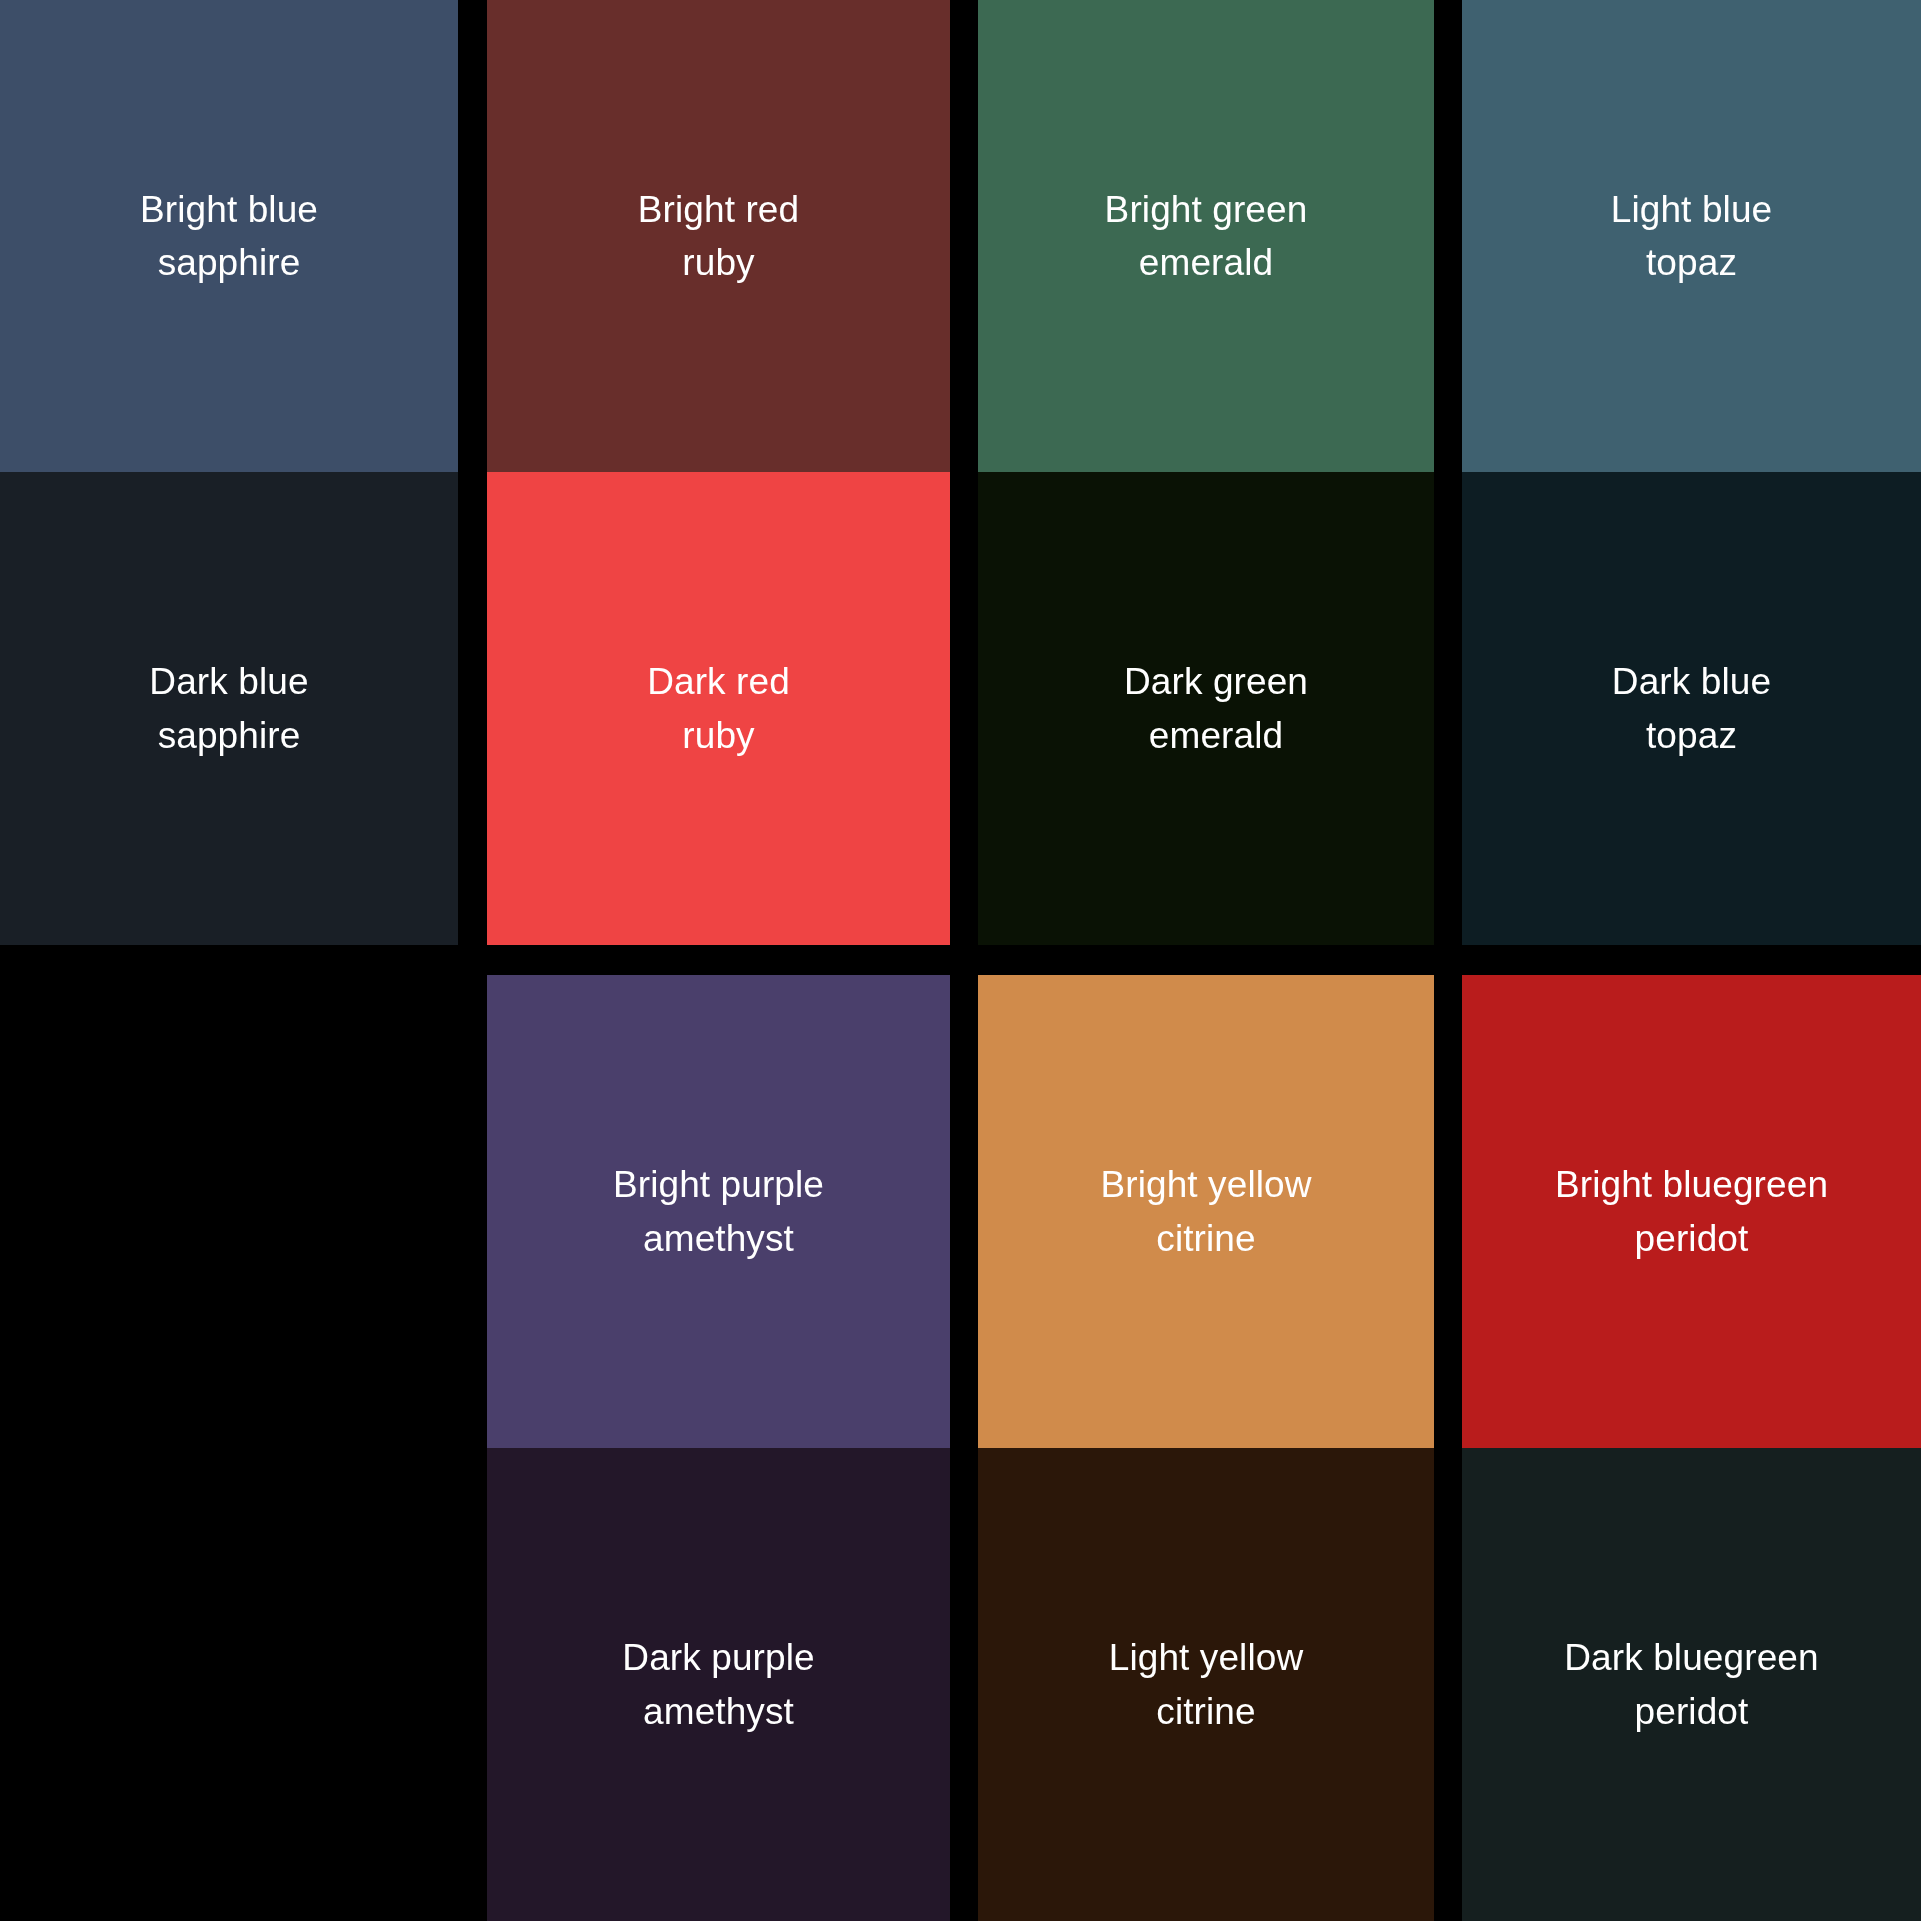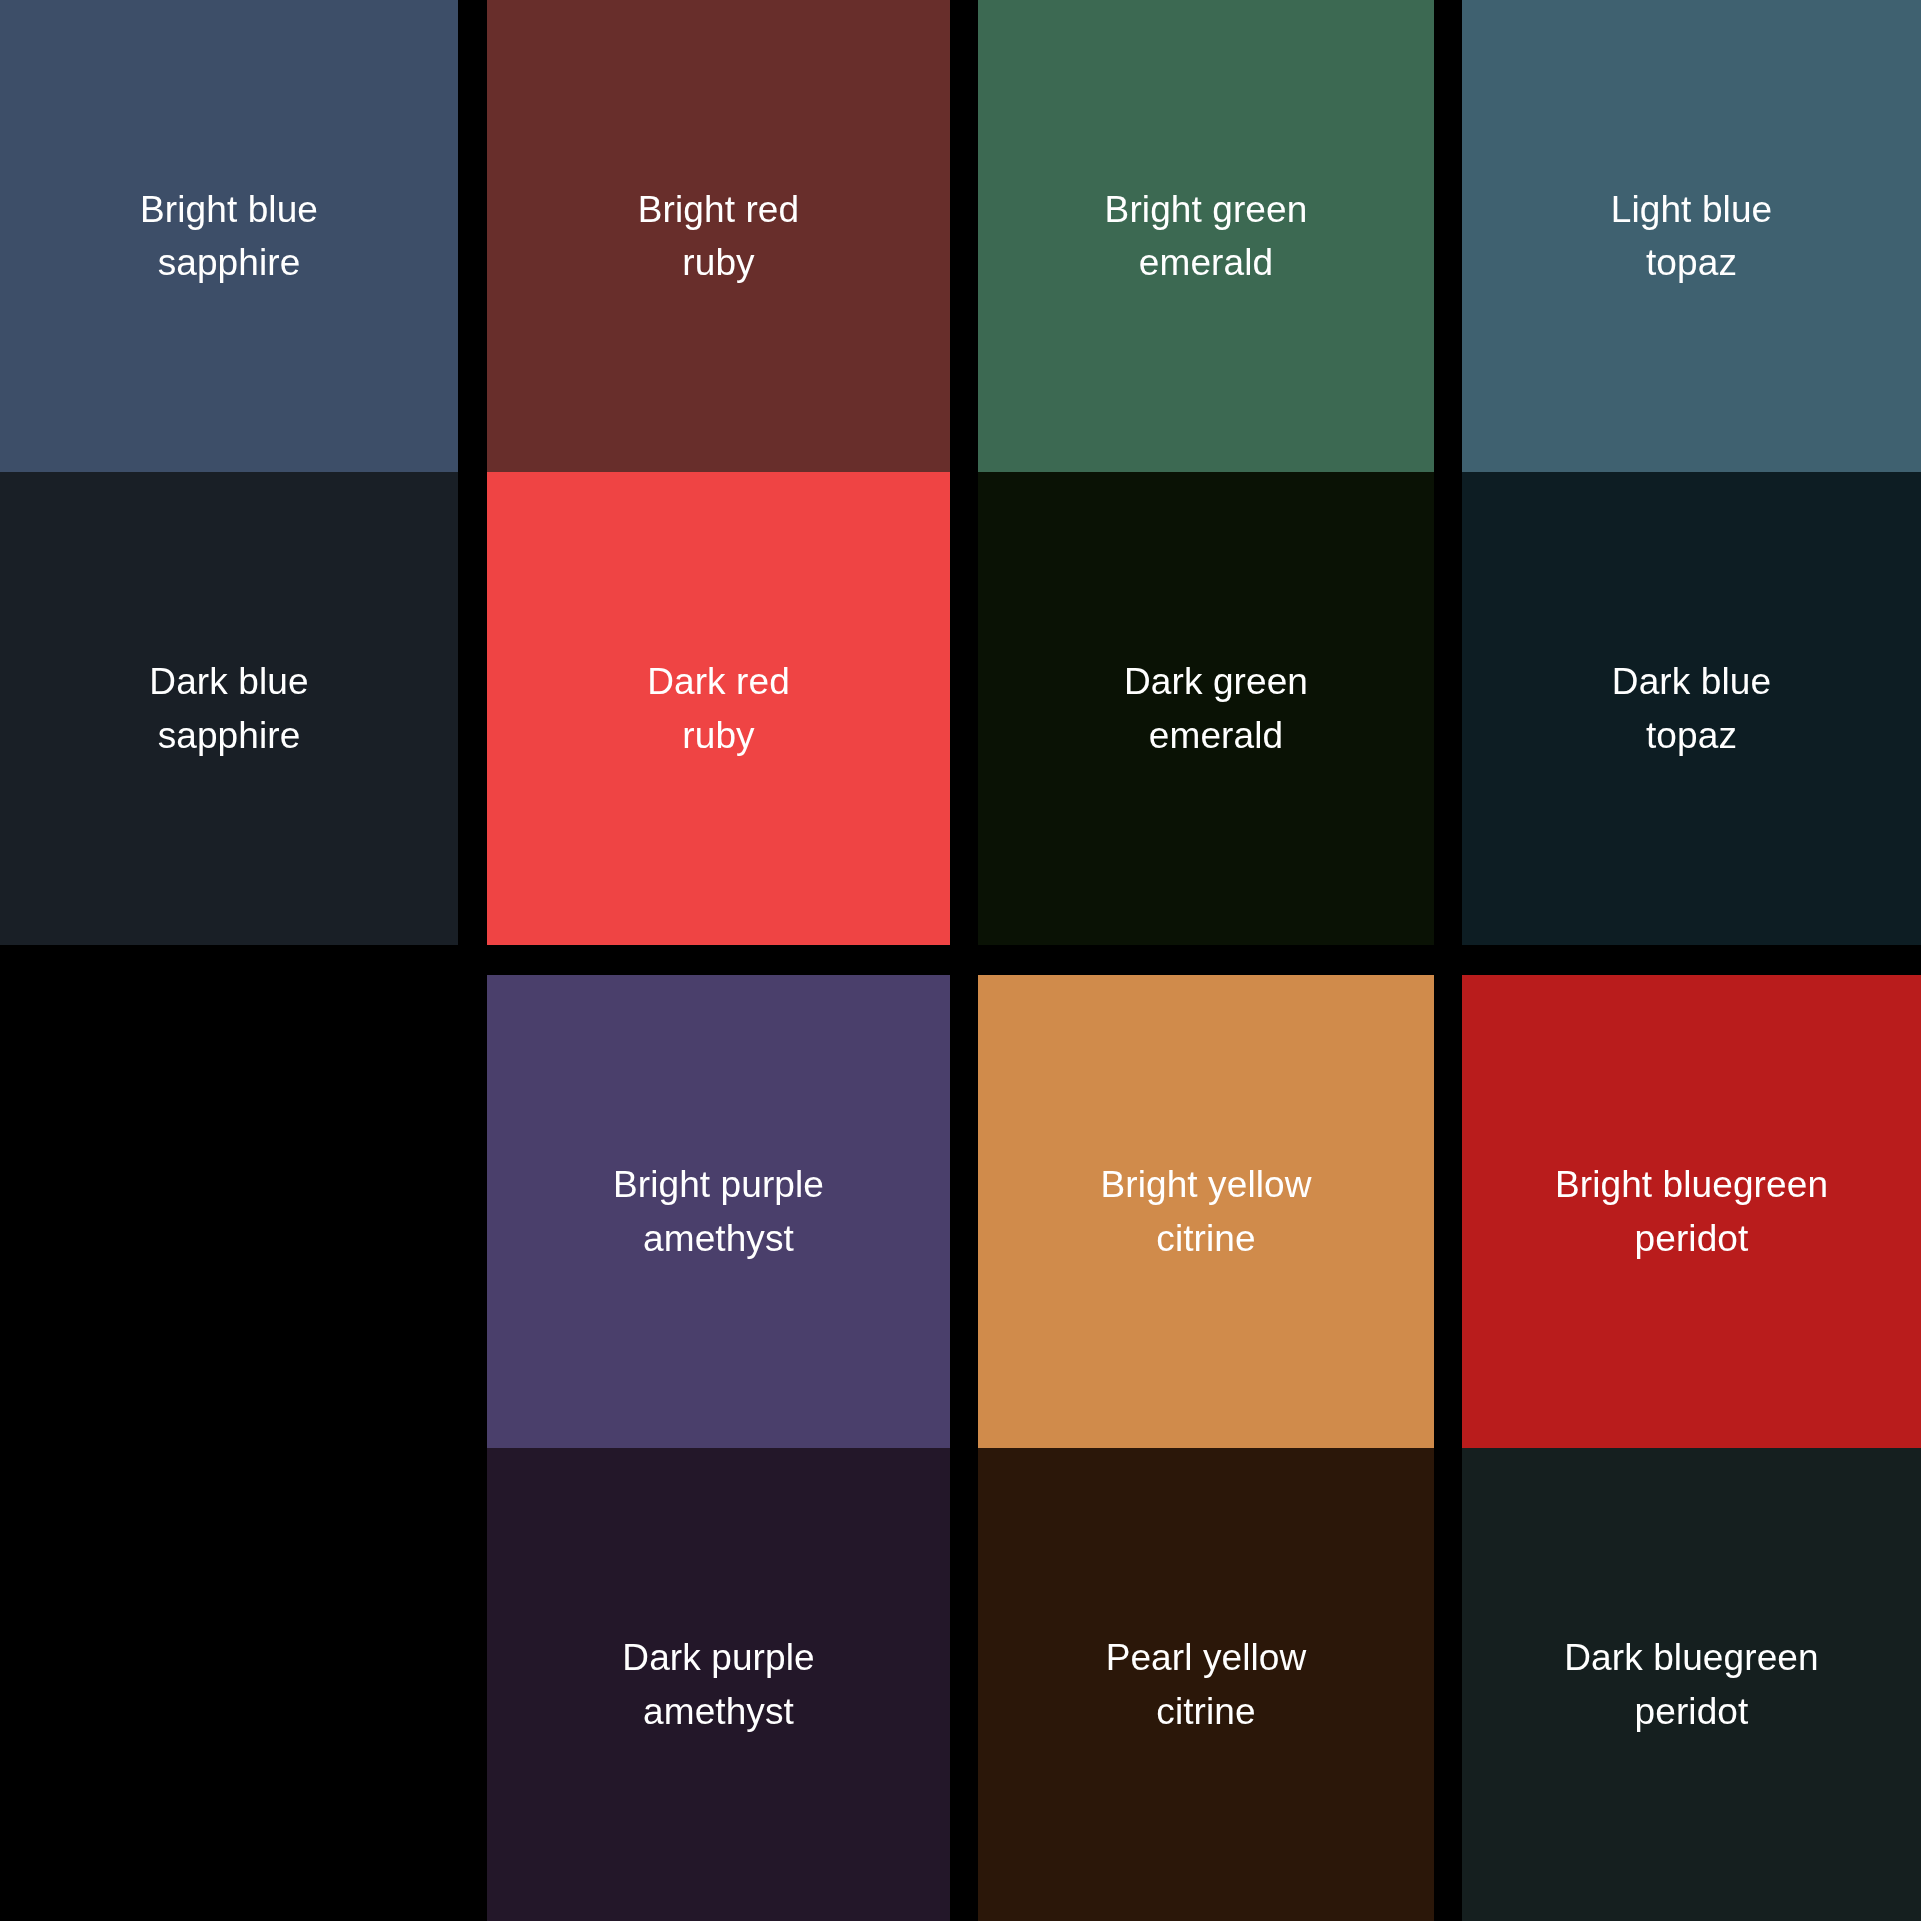--- a/index.html
+++ b/index.html
@@ -100,21 +100,21 @@
     </div>
     <div class="swatch" style="background: #b91c1c; grid-area: 4 / 7;">
       <span class="swatch-label">Bright bluegreen
 peridot</span>
     </div>
     <div class="swatch" style="background: rgb(35, 23, 41); grid-area: 5 / 3;">
       <span class="swatch-label">Dark purple
 amethyst</span>
     </div>
     <div class="swatch" style="background: rgb(43, 23, 9); grid-area: 5 / 5;">
-      <span class="swatch-label">Pearl yellow
+      <span class="swatch-label">Light yellow
 citrine</span>
     </div>
     <div class="swatch" style="background: rgb(21, 31, 31); grid-area: 5 / 7;">
       <span class="swatch-label">Dark bluegreen
 peridot</span>
     </div>
     <div class="gap-cell" style="grid-area: 1 / 2 / 6;"></div>
     <div class="gap-cell" style="grid-area: 1 / 4 / 6;"></div>
     <div class="gap-cell" style="grid-area: 1 / 6 / 6;"></div>
     <div class="gap-cell" style="grid-area: 3 / 1 / auto / 8;"></div>

